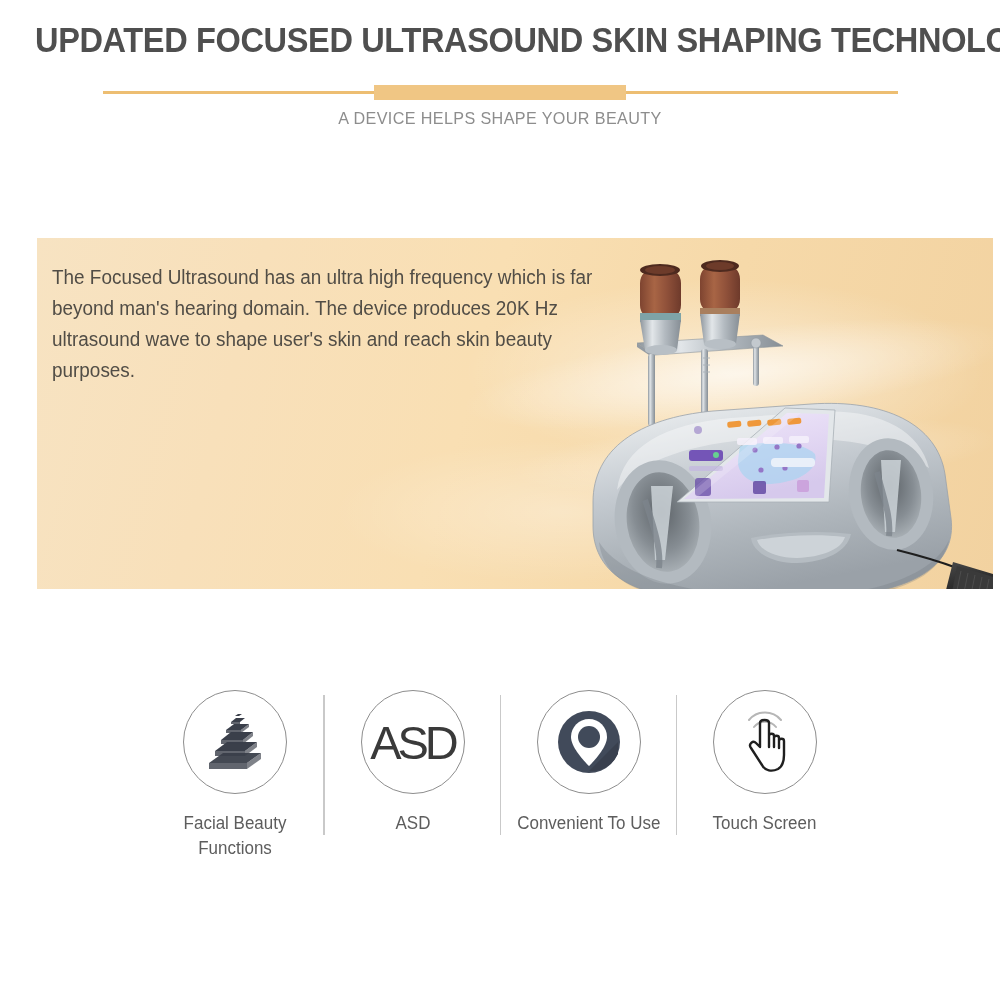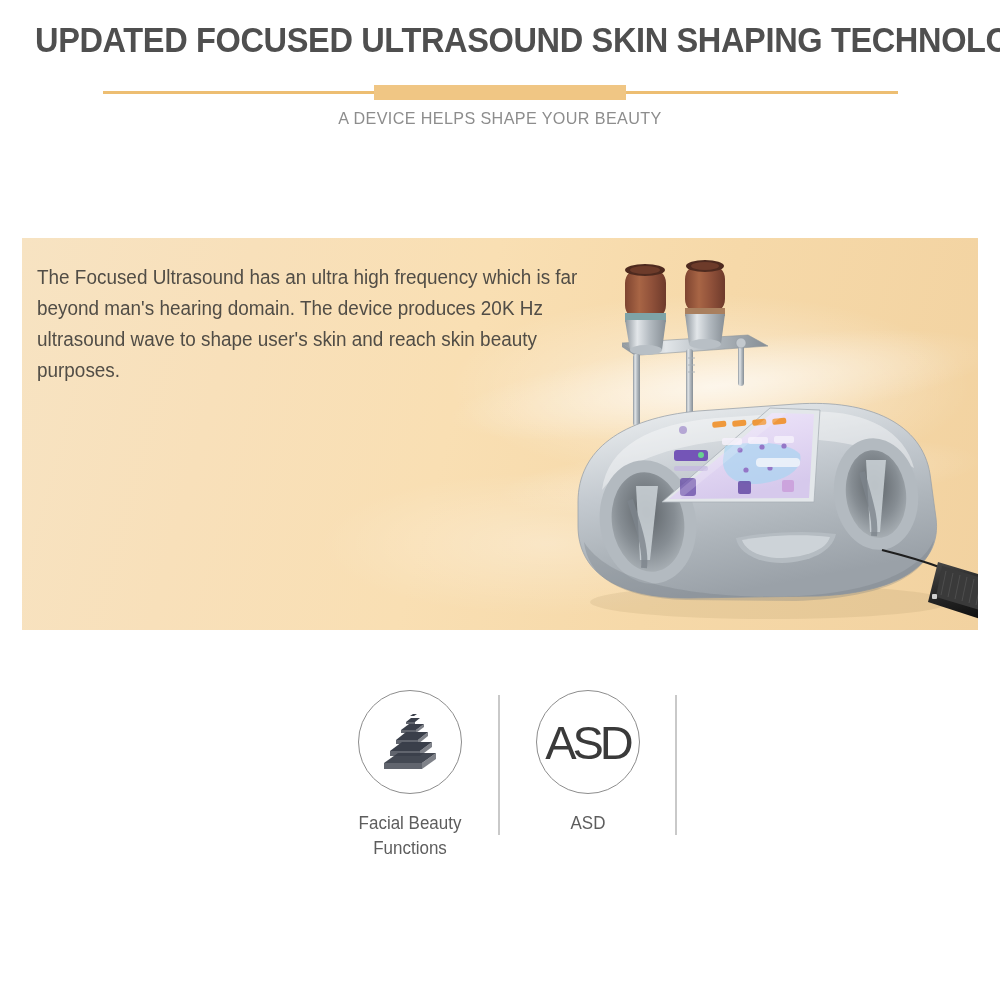--- a/index.html
+++ b/index.html
@@ -49,22 +49,22 @@
     font-size:17px;
     color:#8d8d8d;
     letter-spacing:0.4px;
     font-family:"Liberation Sans Narrow","Liberation Sans", sans-serif;
     transform:scaleX(0.95);
   }
 
   
   #banner {
     position:absolute;
-    left:22px; top:238px;
-    width:956px; height:392px;
+    left:37px; top:238px;
+    width:956px; height:351px;
     background:
       radial-gradient(ellipse 420px 150px at 72% 38%, rgba(255,255,255,0.50) 0%, rgba(255,255,255,0) 62%),
       radial-gradient(ellipse 380px 120px at 55% 78%, rgba(255,255,255,0.30) 0%, rgba(255,255,255,0) 60%),
       linear-gradient(105deg,#f7e3c2 0%,#f8e0ba 22%,#f9dfb3 45%,#f6d9a9 68%,#f2d2a0 100%);
     overflow:hidden;
   }
   #banner-haze1 {
     position:absolute; left:44%; top:26%;
     width:560px; height:90px;
     background:radial-gradient(ellipse at center, rgba(255,255,255,0.55) 0%, rgba(255,255,255,0) 70%);
@@ -377,17 +377,59 @@
 
   <div class="feature">
     <div class="feature-circle">
       <span id="asd-text">ASD</span>
     </div>
     <div class="feature-label">ASD</div>
   </div>
 
   <div class="feature-sep"></div>
 
+  <div class="feature">
+    <div class="feature-circle">
+      <svg width="68" height="68" viewBox="0 0 68 68">
+        <circle cx="34" cy="34" r="31" fill="#414a5a"></circle>
+        <path d="M34 63 L63 34 L63 46 A31 31 0 0 1 40 63 Z" fill="#39404e"></path>
+        <path d="M34 11 C24 11 16 19 16 29 C16 41 34 58 34 58 C34 58 52 41 52 29 C52 19 44 11 34 11 Z" fill="#ffffff"></path>
+        <circle cx="34" cy="29" r="11" fill="#414a5a"></circle>
+      </svg>
+    </div>
+    <div class="feature-label">Convenient To Use</div>
+  </div>
 
   <div class="feature-sep"></div>
 
+  <div class="feature">
+    <div class="feature-circle">
+      <svg width="62" height="70" viewBox="0 0 62 70">
+        <g stroke="#b6b6b6" fill="none" stroke-width="2" stroke-linecap="round">
+          <path d="M20 20 A14 14 0 0 1 42 20"></path>
+          <path d="M15 13 A21 21 0 0 1 47 13"></path>
+        </g>
+        <g stroke="#1f1f1f" fill="none" stroke-width="2.4" stroke-linejoin="round" stroke-linecap="round">
+          <path d="M26 16
+                   L26 40
+                   L22 36
+                   C19 33, 14 37, 17 41
+                   L28 58
+                   C31 64, 38 65, 44 62
+                   C49 59, 50 54, 50 48
+                   L50 34
+                   C50 31, 45 31, 45 34
+                   L45 41
+                   L45 31
+                   C45 28, 40 28, 40 31
+                   L40 40
+                   L40 29
+                   C40 26, 35 26, 35 29
+                   L35 40
+                   L35 16
+                   C35 12, 26 12, 26 16 Z"></path>
+        </g>
+      </svg>
+    </div>
+    <div class="feature-label">Touch Screen</div>
+  </div>
 
 </div>
 
 </body></html>

